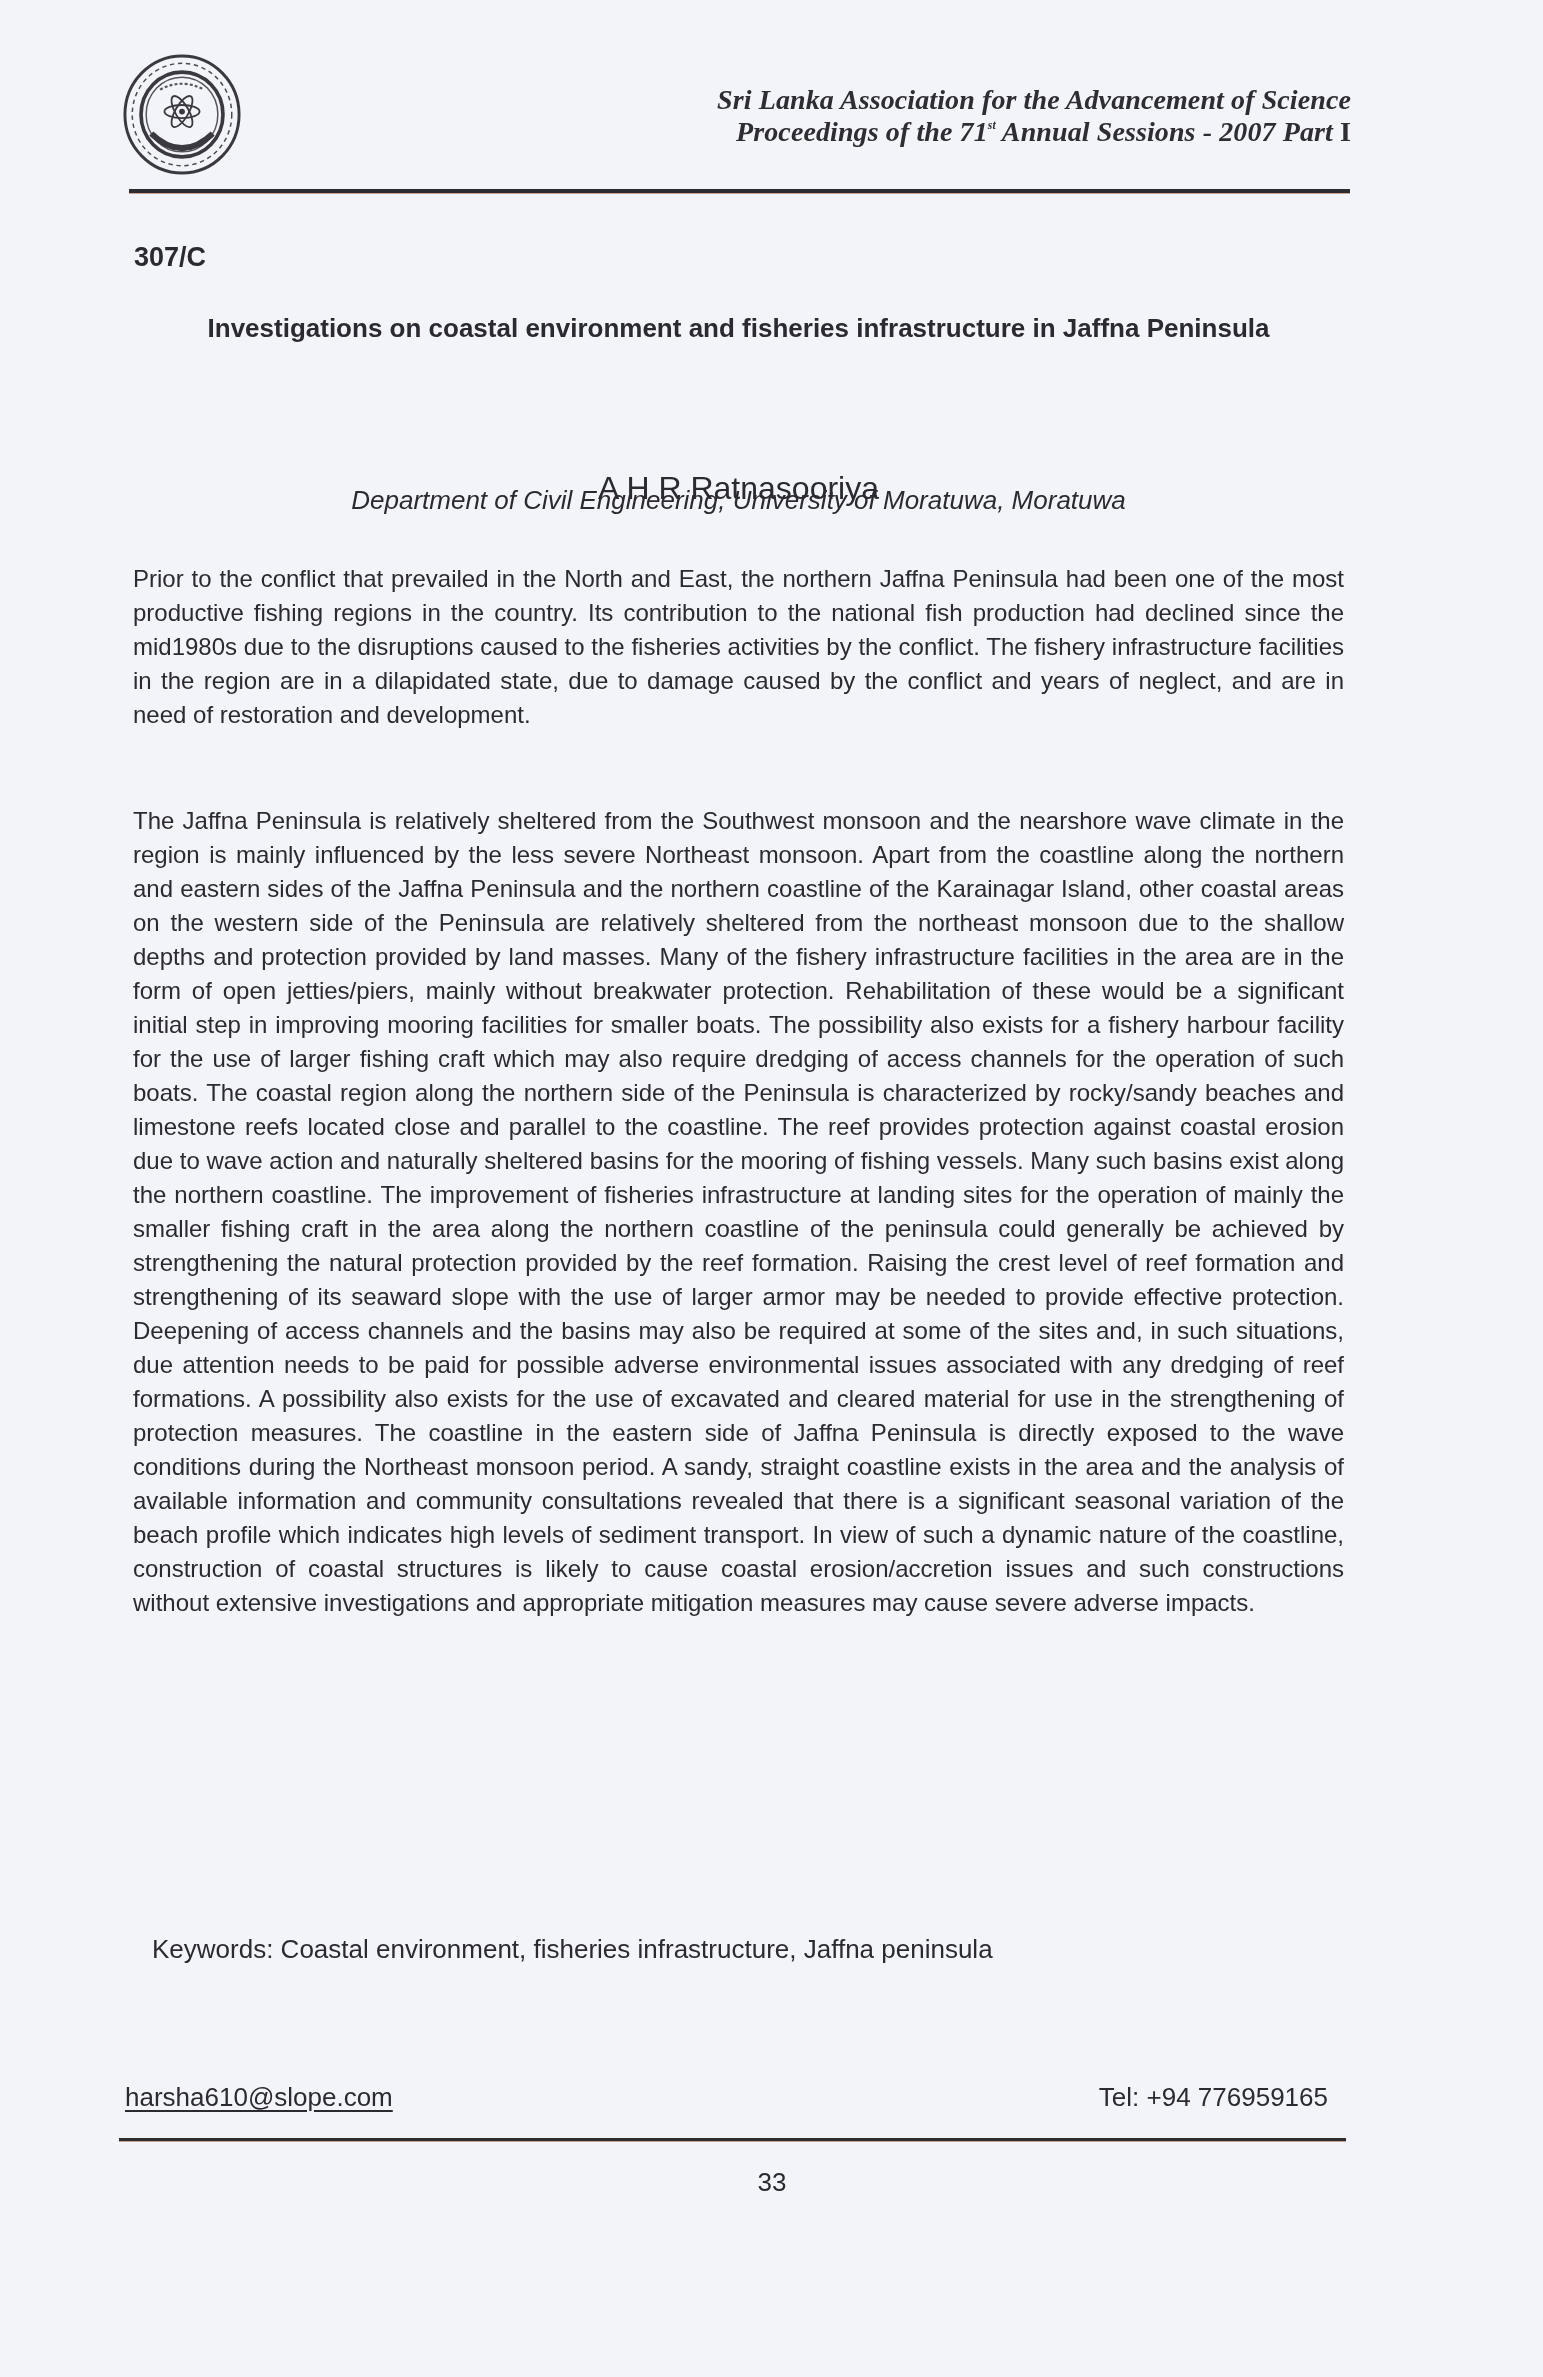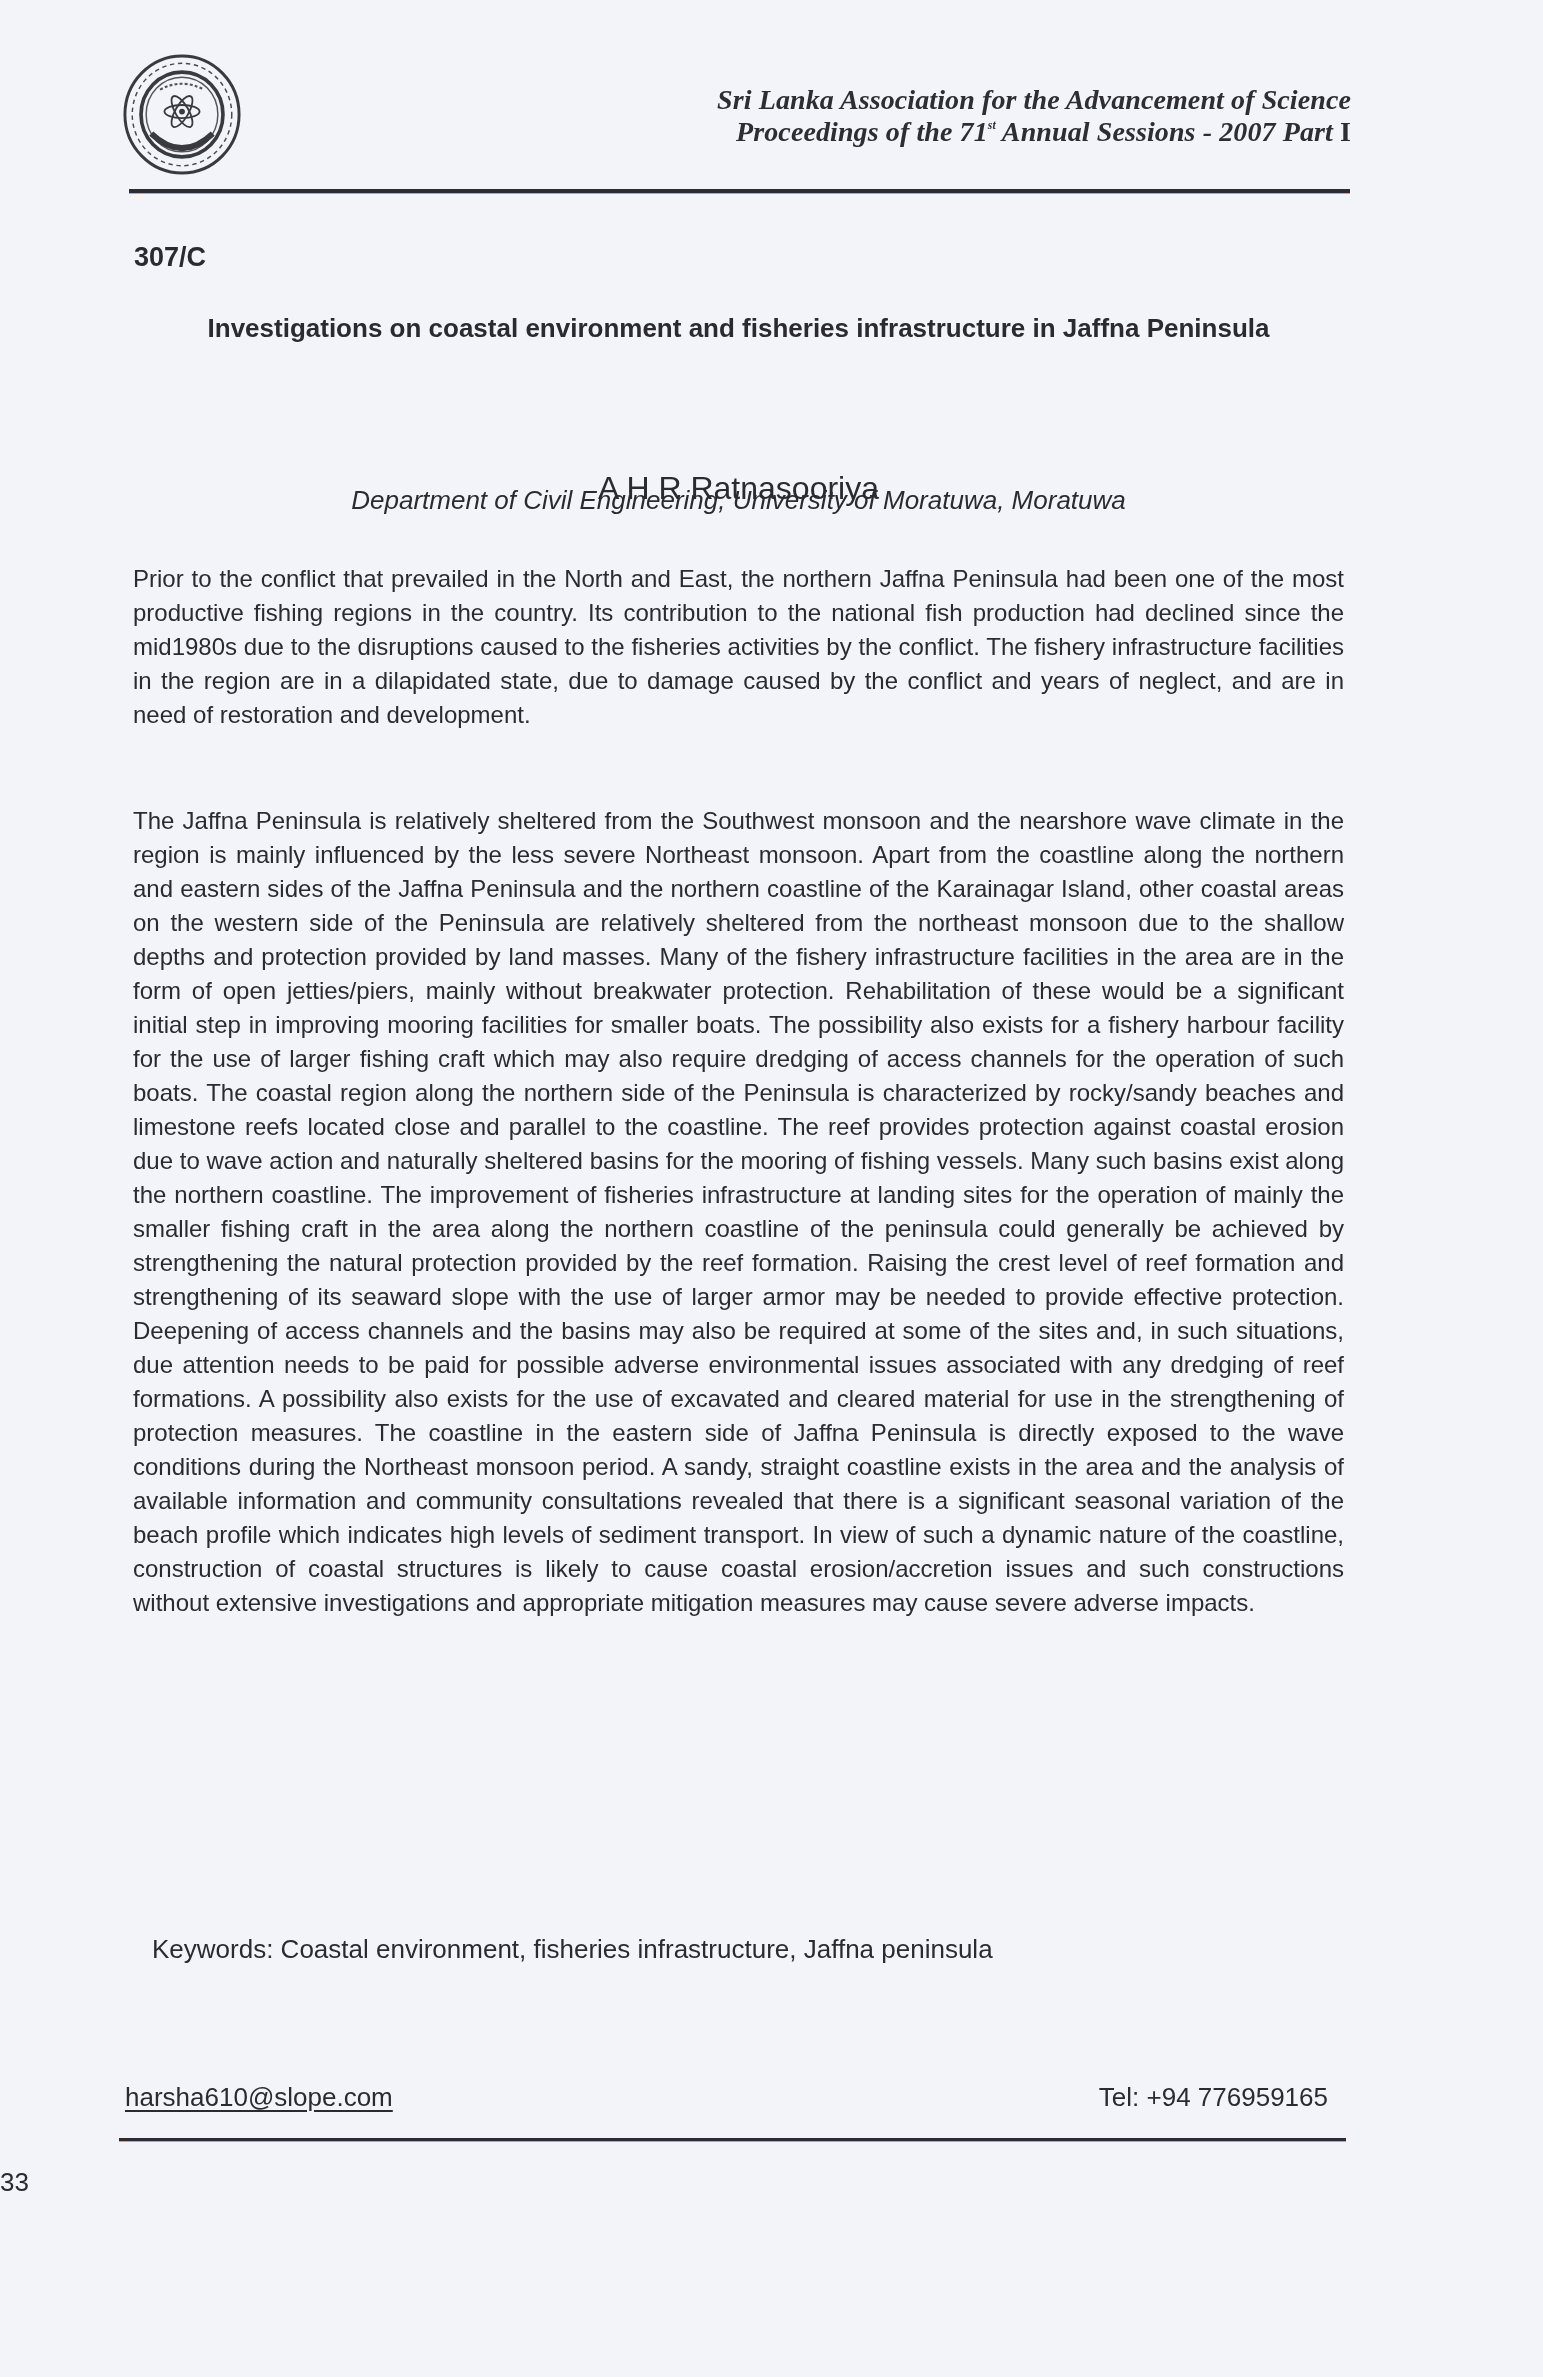--- a/index.html
+++ b/index.html
@@ -75,21 +75,21 @@
     text-decoration-thickness: 2.2px;
     text-underline-offset: 4.4px;
     color: #2b2a30;
   }
   .tel {
     right: 216px; top: 2082px; font-size: 26px;
   }
   .footer-rule { left: 119px; top: 2138px; width: 1227px; height: 2.9px; }
   .page-number {
     left: 0; width: 1544px; top: 2167px;
-    text-align: left; font-size: 26px;
+    text-align: center; font-size: 26px;
   }
 </style>
 </head>
 <body>
 
 <div class="abs logo">
   <svg width="120" height="123" viewBox="0 0 164 168">
     <ellipse cx="82" cy="84" rx="78" ry="80" fill="none" stroke="#3a3940" stroke-width="4"></ellipse>
     <ellipse cx="82" cy="84" rx="68" ry="70" fill="none" stroke="#4a4950" stroke-width="2" stroke-dasharray="6 5"></ellipse>
     <ellipse cx="82" cy="84" rx="56" ry="58" fill="none" stroke="#3a3940" stroke-width="5"></ellipse>

